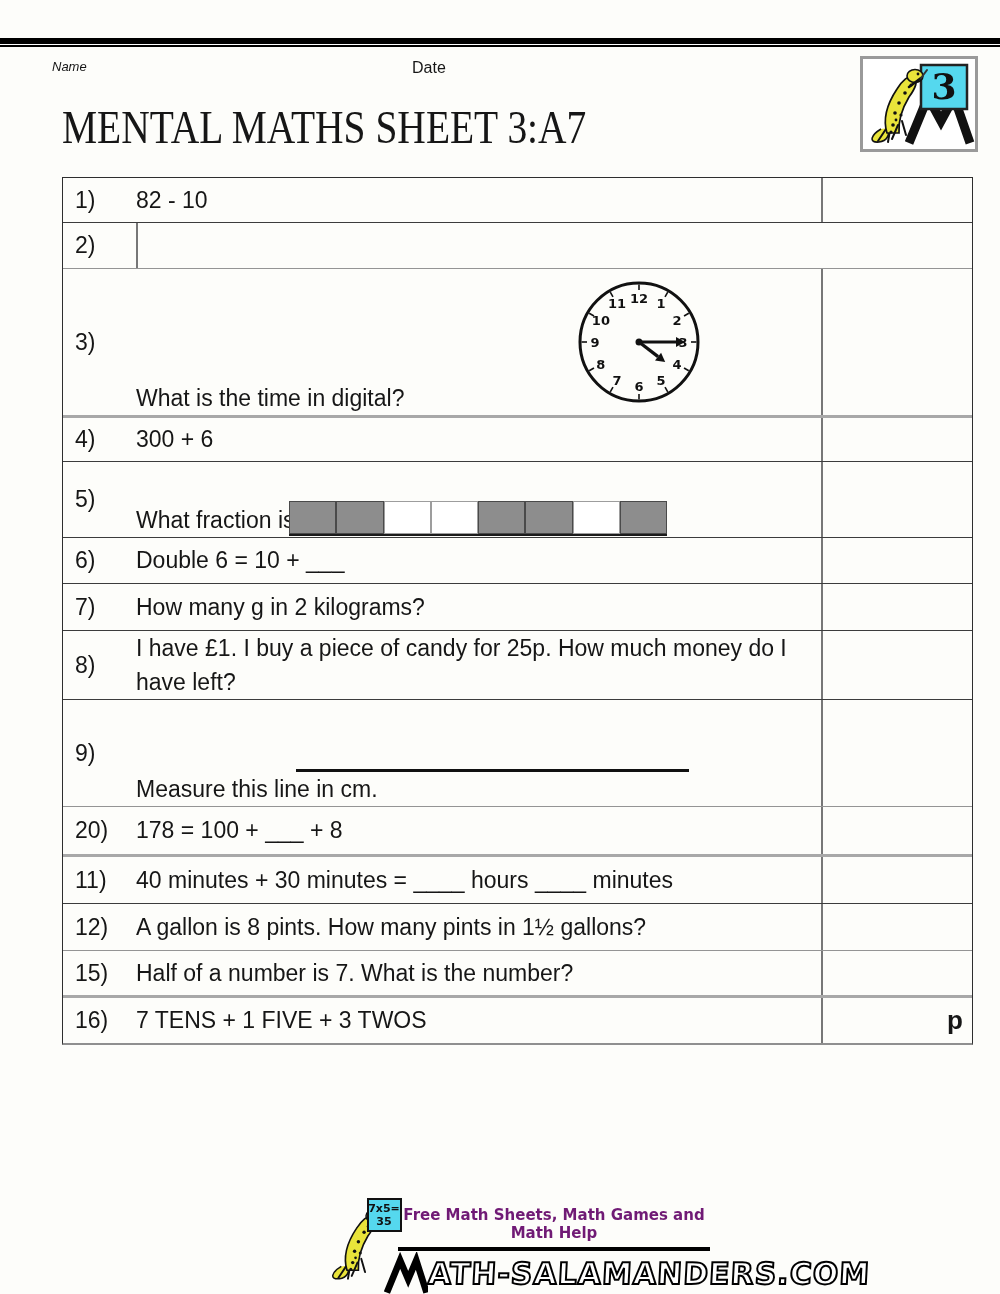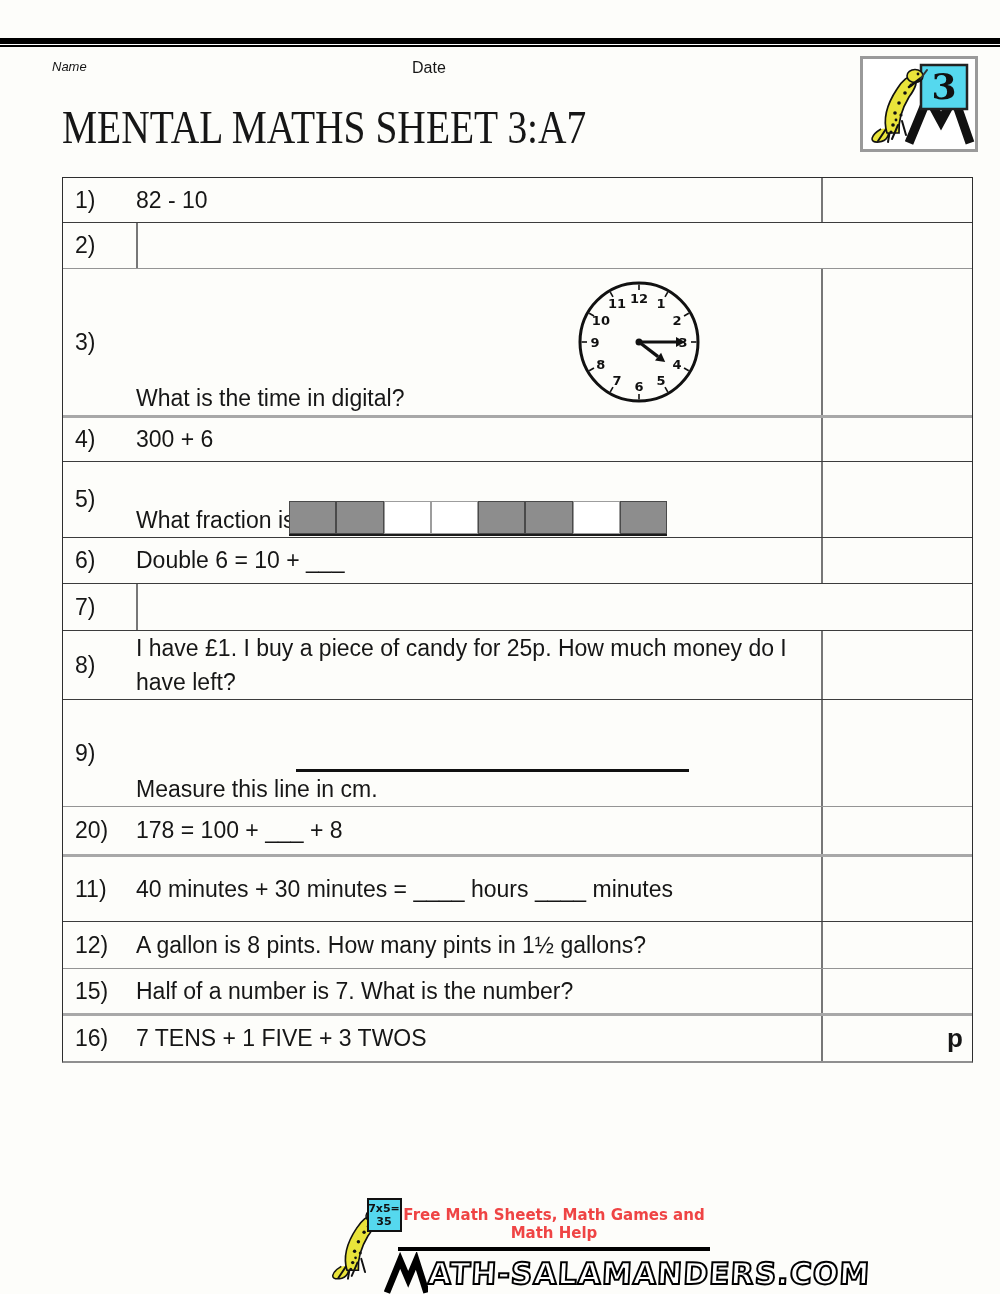--- a/index.html
+++ b/index.html
@@ -45,21 +45,21 @@
   .strip .fcell.shaded{background:#8d8d8d;border:1px solid #4a4a4a;}
   .strip .fcell.blank{background:#fff;border:1px solid #9d9d9d;}
   .measure-line{position:absolute;left:160px;top:69px;width:393px;height:3px;background:#111;}
   .q8text{padding-right:16px;}
   .italic{font-style:italic;}
 
   
   .footer{position:absolute;left:328px;top:1198px;width:386px;height:86px;}
   .footer .sala-svg{position:absolute;left:0;top:0;width:74px;height:84px;}
   .footer-right{position:absolute;left:70px;top:8px;width:312px;}
-  .tagline{font-size:15px;font-weight:bold;text-align:center;color:#ef4444;
+  .tagline{font-size:15px;font-weight:bold;text-align:center;color:#701a75;
            font-family:"DejaVu Sans",sans-serif;}
   .footer-rule{height:4px;background:#000;margin-top:5px;}
   .site-row{display:flex;align-items:flex-end;margin-top:1px;}
   .m-glyph{width:44px;height:46px;flex:none;margin-left:-14px;margin-bottom:-6px;}
   .site-text{font-family:"DejaVu Sans",sans-serif;font-weight:800;font-size:30px;
              letter-spacing:1px;color:#fff;-webkit-text-stroke:2px #000;
              transform:skewX(-3deg);white-space:nowrap;line-height:1.25;}
 </style>
 </head>
 <body>
@@ -191,20 +191,23 @@
     <div class="row" style="height:46px">
       <div class="cell-num">6)</div>
       <div class="cell-q nowrap">
           <span>Double 6 = 10 + ___</span>
         </div>
       <div class="cell-a"></div>
     </div>
 
     <div class="row" style="height:47px">
       <div class="cell-num">7)</div>
+      <div class="cell-q nowrap">
+          <span>How many g in 2 kilograms?</span>
+        </div>
       <div class="cell-a"></div>
     </div>
 
     <div class="row" style="height:69px">
       <div class="cell-num">8)</div>
       <div class="cell-q">
           <span class="q8text">I have £1. I buy a piece of candy for 25p. How much money do I have left?</span>
         </div>
       <div class="cell-a"></div>
     </div>
@@ -219,21 +222,21 @@
     </div>
 
     <div class="row b-thick" style="height:50px">
       <div class="cell-num">20)</div>
       <div class="cell-q nowrap">
           <span>178 = 100 + ___ + 8</span>
         </div>
       <div class="cell-a"></div>
     </div>
 
-    <div class="row" style="height:65px">
+    <div class="row" style="height:47px">
       <div class="cell-num">11)</div>
       <div class="cell-q nowrap">
           <span>40 minutes + 30 minutes = ____ hours ____ minutes</span>
         </div>
       <div class="cell-a"></div>
     </div>
 
     <div class="row b-gray" style="height:47px">
       <div class="cell-num">12)</div>
       <div class="cell-q nowrap">

